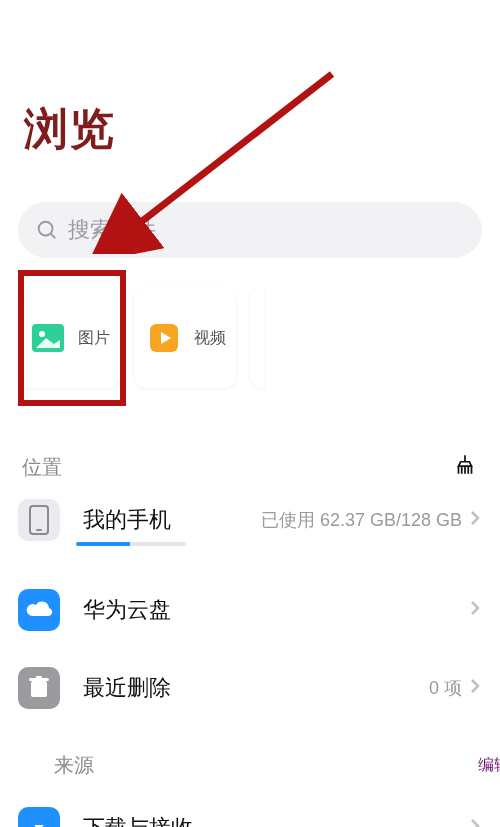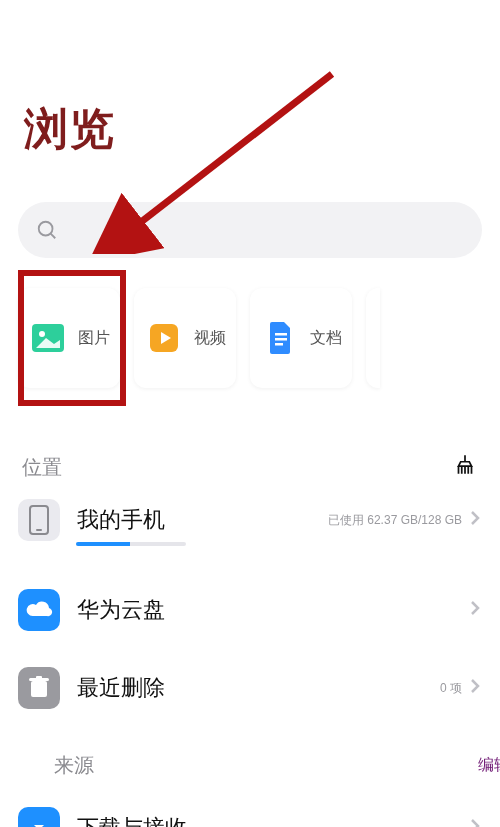--- a/index.html
+++ b/index.html
@@ -15,23 +15,23 @@
   .cat-row { position: absolute; left: 18px; top: 288px; width: 490px; height: 114px; display: flex; gap: 14px; }
   .cat-card { width: 102px; height: 100px; background: #fff; border-radius: 12px; box-shadow: 0 1px 4px rgba(0,0,0,.06); display: flex; flex-direction: row; align-items: center; justify-content: center; gap: 10px; }
   .cat-card .lbl { font-size: 16px; color: #555; }
   .cat-card.partial { width: 14px; background: #fff; border-radius: 12px 0 0 12px; box-shadow: 0 1px 4px rgba(0,0,0,.06); }
 
   .section-label { font-size: 20px; color: #8a8a8f; }
   .section-locations { position: absolute; left: 22px; top: 452px; width: 456px; display: flex; justify-content: space-between; align-items: center; }
 
   .row { position: absolute; left: 18px; width: 464px; height: 56px; display: flex; align-items: center; }
   .row .icon-sq { width: 42px; height: 42px; border-radius: 10px; display: flex; align-items: center; justify-content: center; flex: 0 0 auto; }
-  .row .title { font-size: 22px; color: #111; margin-left: 17px; flex: 0 0 auto; }
+  .row .title { font-size: 22px; color: #111; margin-left: 23px; flex: 0 0 auto; }
   .row .spacer { flex: 1 1 auto; }
-  .row .meta { font-size: 12px; color: #9a9a9f; margin-right: 6px; }
+  .row .meta { font-size: 18px; color: #9a9a9f; margin-right: 6px; }
   .row .chev { flex: 0 0 auto; }
 
   .row-phone { top: 492px; }
   .storage-bar { position: absolute; left: 76px; top: 542px; width: 110px; height: 4px; background: #e5e5ea; border-radius: 2px; overflow: hidden; }
   .storage-fill { height: 100%; background: #1e90ff; width: 49%; }
 
   .row-cloud { top: 582px; }
   .row-trash { top: 660px; }
 
   .section-sources { position: absolute; left: 22px; top: 752px; width: 456px; display: flex; justify-content: space-between; align-items: center; margin-left: 32px; }
@@ -48,46 +48,38 @@
 
 <div class="screen">
 
   <div class="page-title">浏览</div>
 
   <div class="search-bar">
     <svg width="22" height="22" viewBox="0 0 24 24" fill="none" stroke="#9a9a9f" stroke-width="2">
         <circle cx="10.5" cy="10.5" r="7.5"></circle>
         <line x1="21" y1="21" x2="16" y2="16"></line>
       </svg>
+    <span class="search-placeholder">搜索文件</span>
   </div>
 
   <div class="cat-row">
     <div class="cat-card">
       <svg width="40" height="40" viewBox="0 0 40 40">
           <rect x="4" y="6" width="32" height="28" rx="4" fill="#2dcf9b"></rect>
           <circle cx="14" cy="16" r="3" fill="#fff"></circle>
           <path d="M8 30 L18 20 L26 26 L32 22 L32 30 Z" fill="#fff" opacity=".9"></path>
         </svg>
       <span class="lbl">图片</span>
     </div>
     <div class="cat-card">
       <svg width="40" height="40" viewBox="0 0 40 40">
           <rect x="6" y="6" width="28" height="28" rx="6" fill="#f6a623"></rect>
           <path d="M17 14 L27 20 L17 26 Z" fill="#fff"></path>
         </svg>
       <span class="lbl">视频</span>
-    </div>
-    <div class="cat-card">
-      <svg width="40" height="40" viewBox="0 0 40 40">
-          <path d="M12 4h12l6 6v24a2 2 0 0 1-2 2H12a2 2 0 0 1-2-2V6a2 2 0 0 1 2-2z" fill="#2f8cff"></path>
-          <rect x="15" y="15" width="12" height="2.5" fill="#fff"></rect>
-          <rect x="15" y="20" width="12" height="2.5" fill="#fff"></rect>
-          <rect x="15" y="25" width="8" height="2.5" fill="#fff"></rect>
-        </svg>
-      <span class="lbl">文档</span>
     </div>
     <div class="cat-card partial"></div>
   </div>
 
   <div class="section-locations">
     <span class="section-label">位置</span>
     <span>
       <svg width="26" height="26" viewBox="0 0 24 24" fill="none" stroke="#111" stroke-width="1.6">
           <path d="M12 3v6"></path>
           <path d="M8 9h8l2 4H6z"></path>

